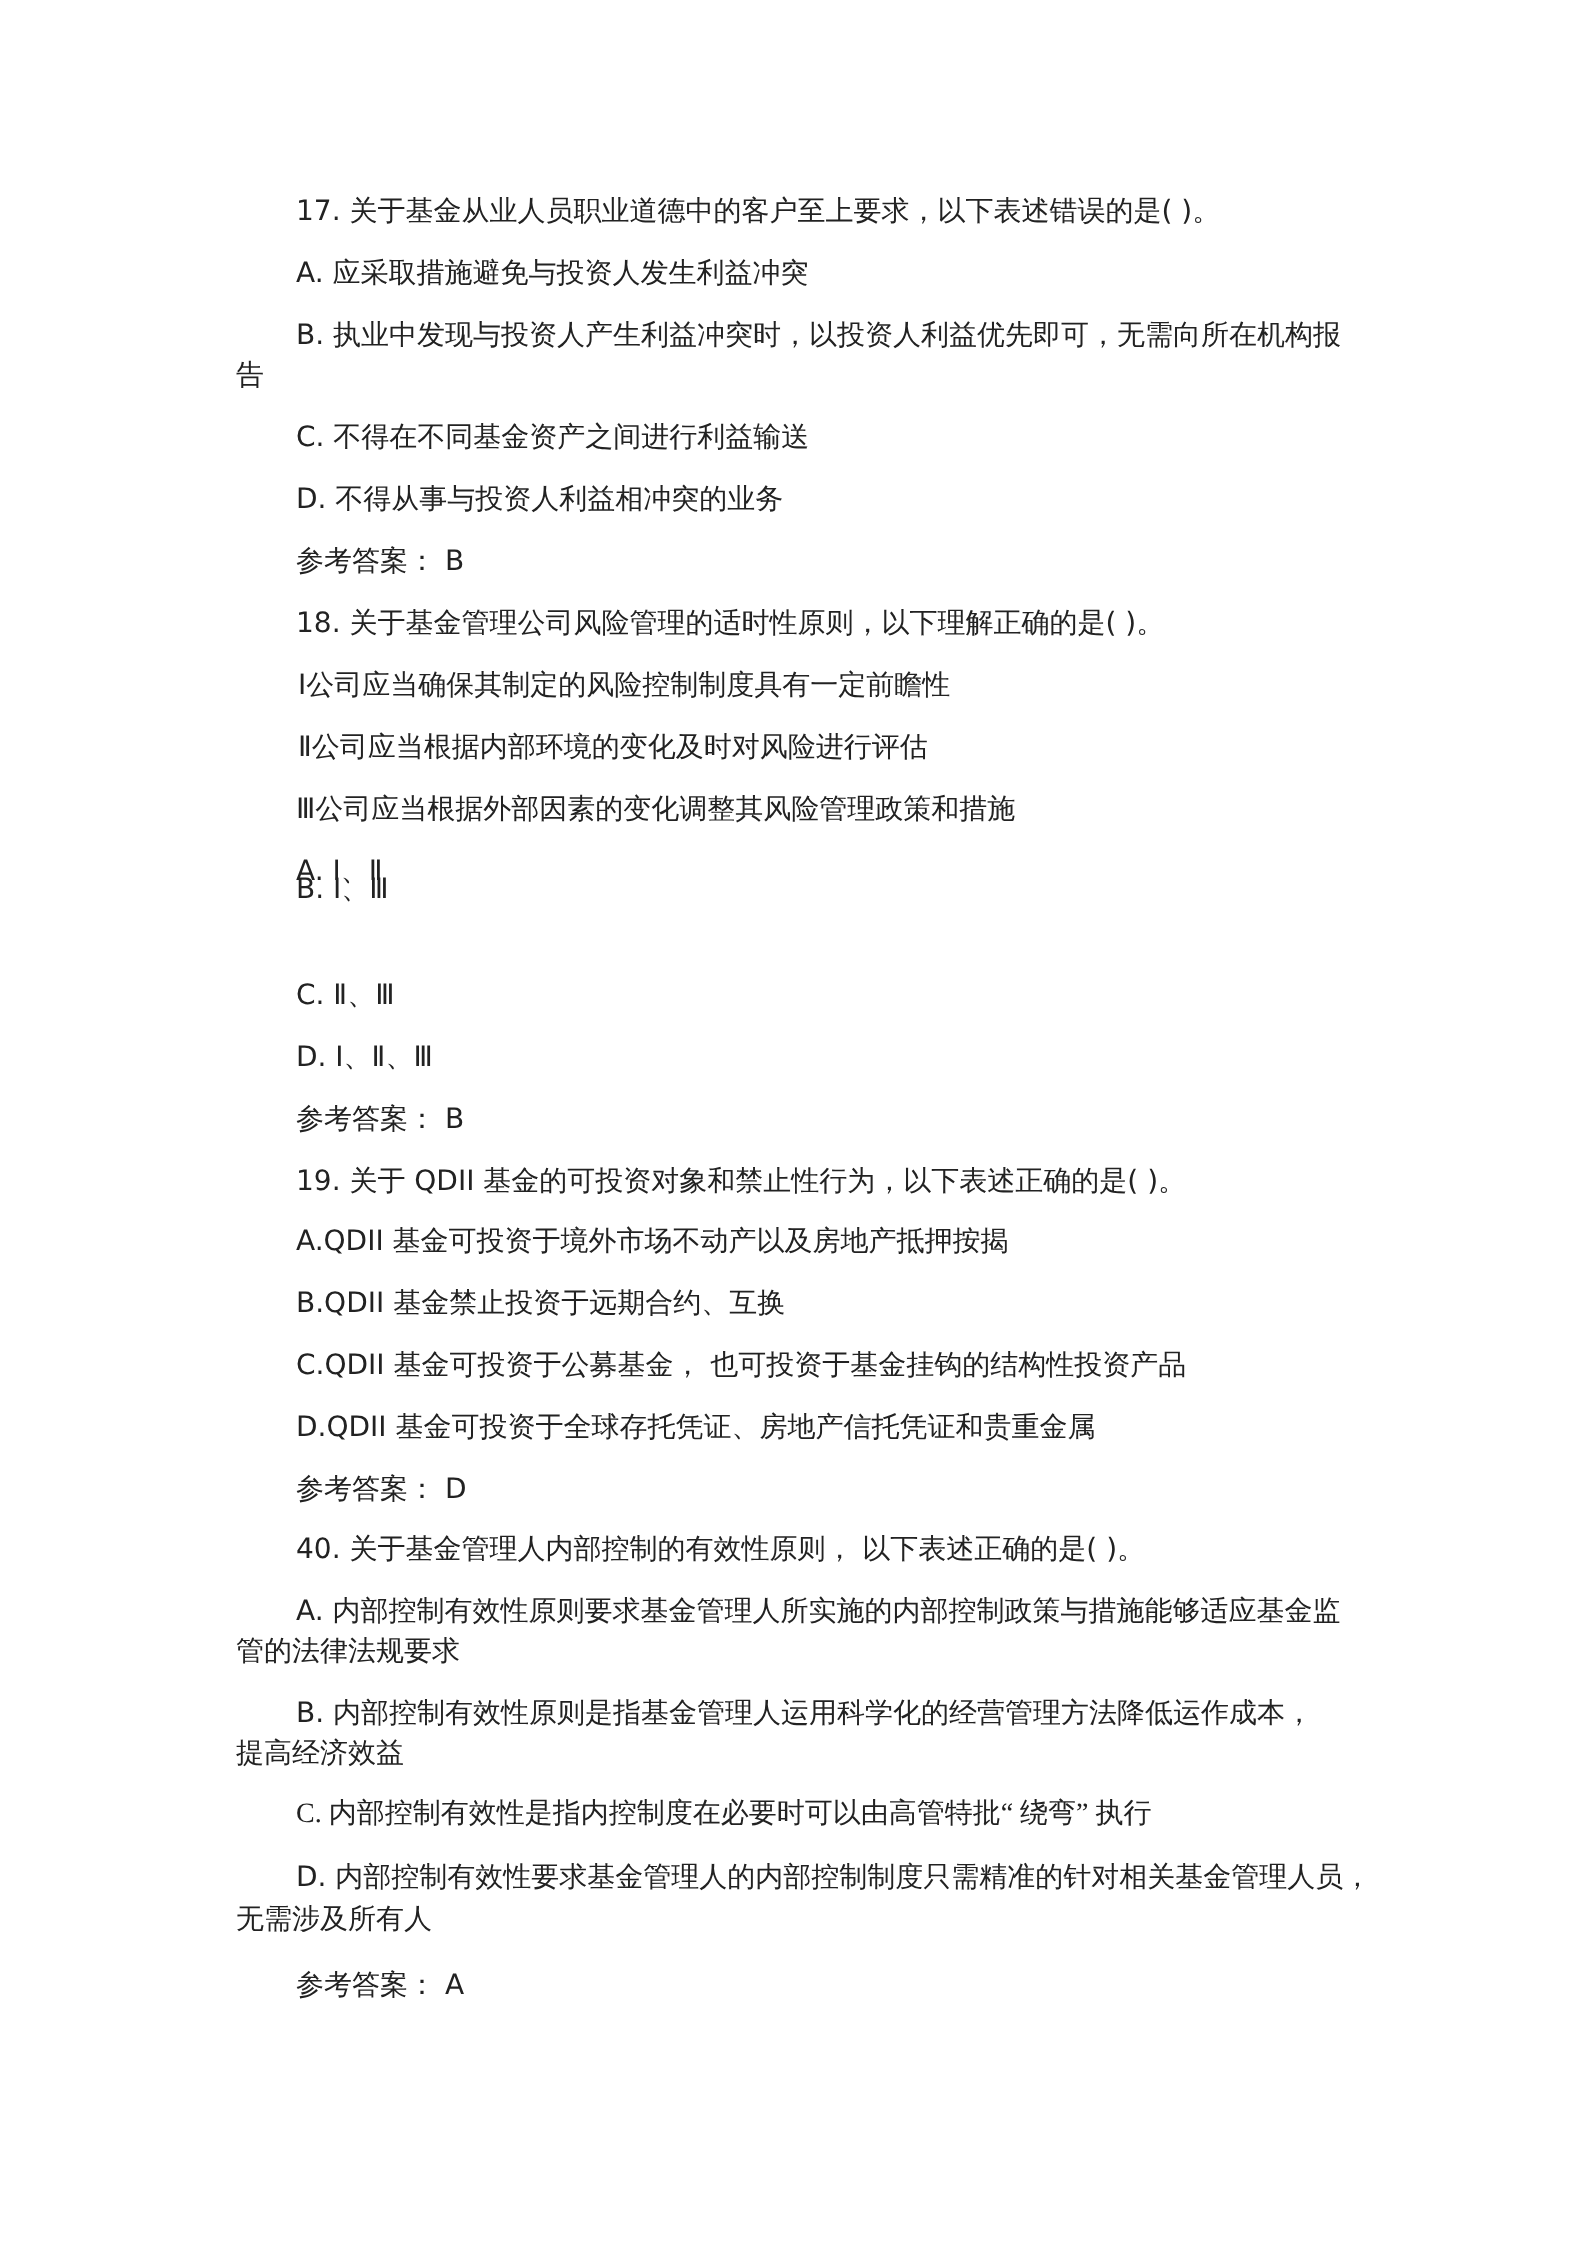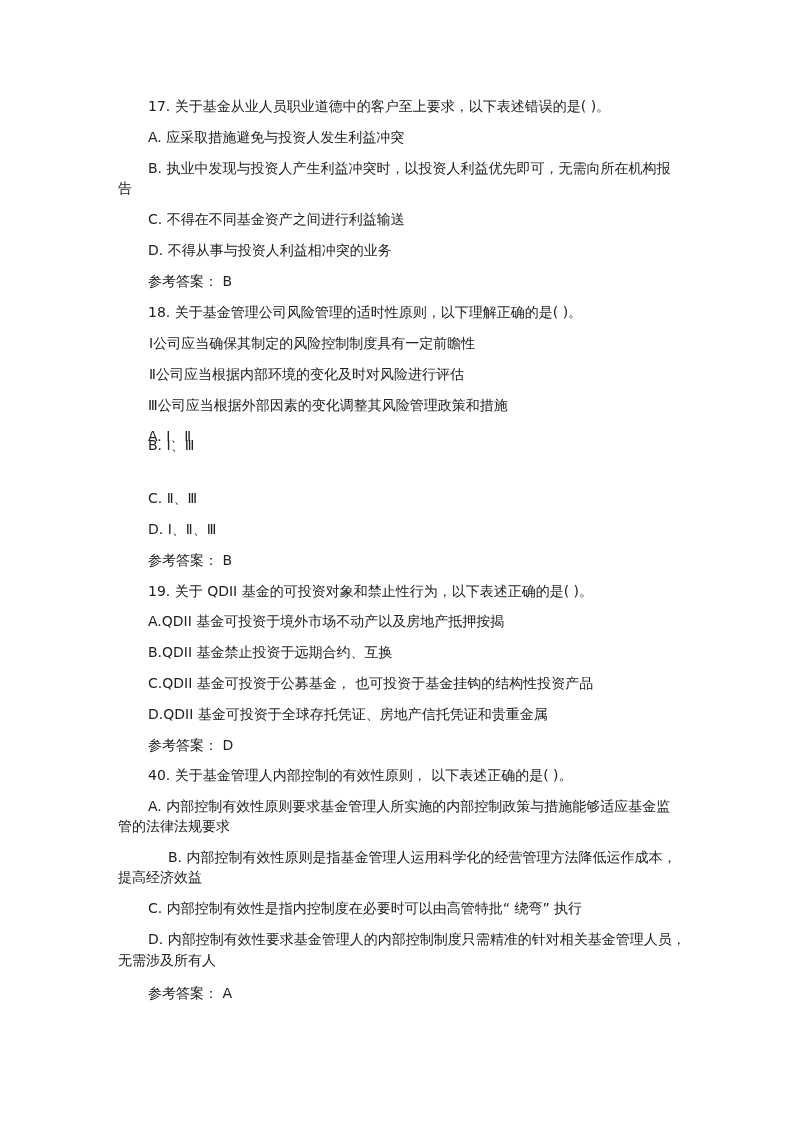--- a/index.html
+++ b/index.html
@@ -38,19 +38,19 @@
   <div class="line" style="left:148px;top:642px;">B.QDII 基金禁止投资于远期合约、互换</div>
   <div class="line" style="left:148px;top:673px;">C.QDII 基金可投资于公募基金， 也可投资于基金挂钩的结构性投资产品</div>
   <div class="line" style="left:148px;top:704px;">D.QDII 基金可投资于全球存托凭证、房地产信托凭证和贵重金属</div>
   <div class="line" style="left:148px;top:735px;">参考答案： D</div>
 </div>
 
 <div>
   <div class="line" style="left:148px;top:765px;">40. 关于基金管理人内部控制的有效性原则， 以下表述正确的是( )。</div>
   <div class="line" style="left:148px;top:796px;">A. 内部控制有效性原则要求基金管理人所实施的内部控制政策与措施能够适应基金监</div>
   <div class="line" style="left:118px;top:816px;text-align:right;">管的法律法规要求</div>
-  <div class="line" style="left:148px;top:847px;margin-left:20px;">B. 内部控制有效性原则是指基金管理人运用科学化的经营管理方法降低运作成本，</div>
+  <div class="line" style="left:148px;top:847px;">B. 内部控制有效性原则是指基金管理人运用科学化的经营管理方法降低运作成本，</div>
   <div class="line" style="left:118px;top:867px;">提高经济效益</div>
-  <div class="line" style="left:148px;top:898px;">C. 内部控制有效性是指内控制度在必要时可以由高管特批“ 绕弯” 执行</div>
+  <div class="line" style="left:148px;top:898px;font-family:Liberation Serif, serif;">C. 内部控制有效性是指内控制度在必要时可以由高管特批“ 绕弯” 执行</div>
   <div class="line" style="left:148px;top:929px;">D. 内部控制有效性要求基金管理人的内部控制制度只需精准的针对相关基金管理人员，</div>
   <div class="line" style="left:118px;top:950px;"> 无需涉及所有人</div>
   <div class="line" style="left:148px;top:983px;">参考答案： A</div>
 </div>
 
 </body></html>

